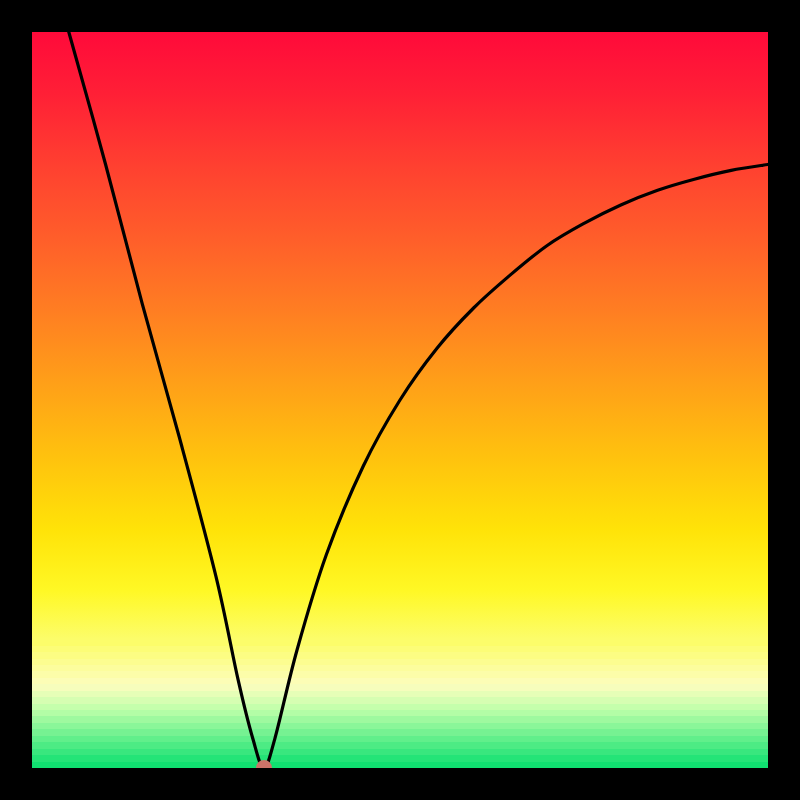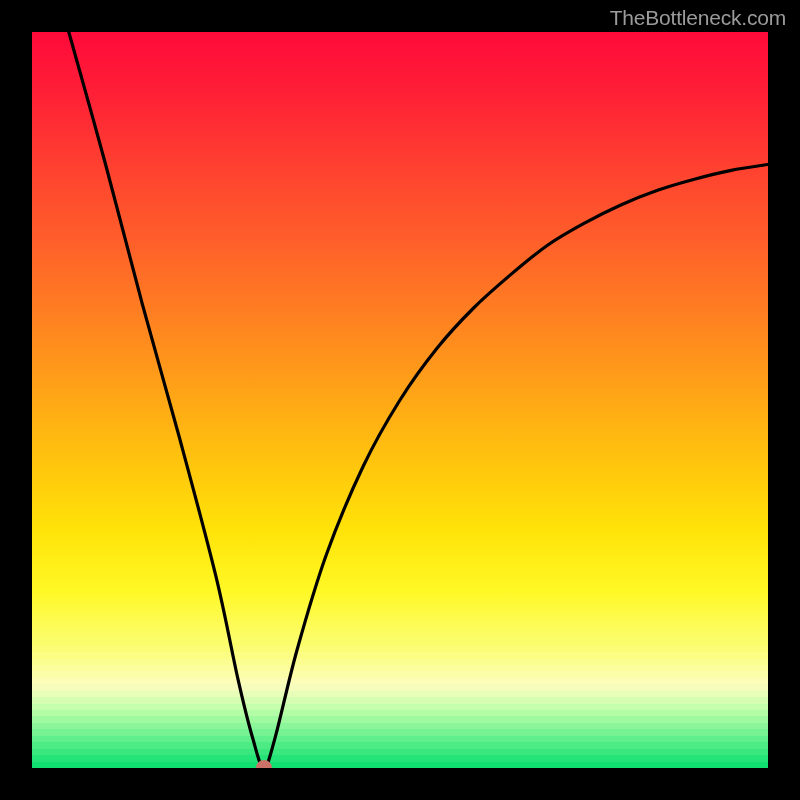--- a/index.html
+++ b/index.html
@@ -87,21 +87,20 @@
     border-radius: 50%;
     background: #cb7369;
     transform: translate(-50%, -50%);
   }
 </style>
 </head>
 <body>
 
 <div class="frame">
 
-  <div class="watermark">TheBottleneck.com</div>
 
   <div class="plot-outer">
     <div class="plot-area">
 
       <div class="gradient">
         <div class="grad-upper"></div>
         <div class="grad-lower" id="grad-lower">
             <div style="position: absolute; left: 0px; width: 100%; top: 0%; height: 5.2%; background: rgb(252, 253, 106);"></div>
             <div style="position: absolute; left: 0px; width: 100%; top: 5%; height: 5.2%; background: rgb(252, 253, 119);"></div>
             <div style="position: absolute; left: 0px; width: 100%; top: 10%; height: 5.2%; background: rgb(252, 253, 131);"></div>

